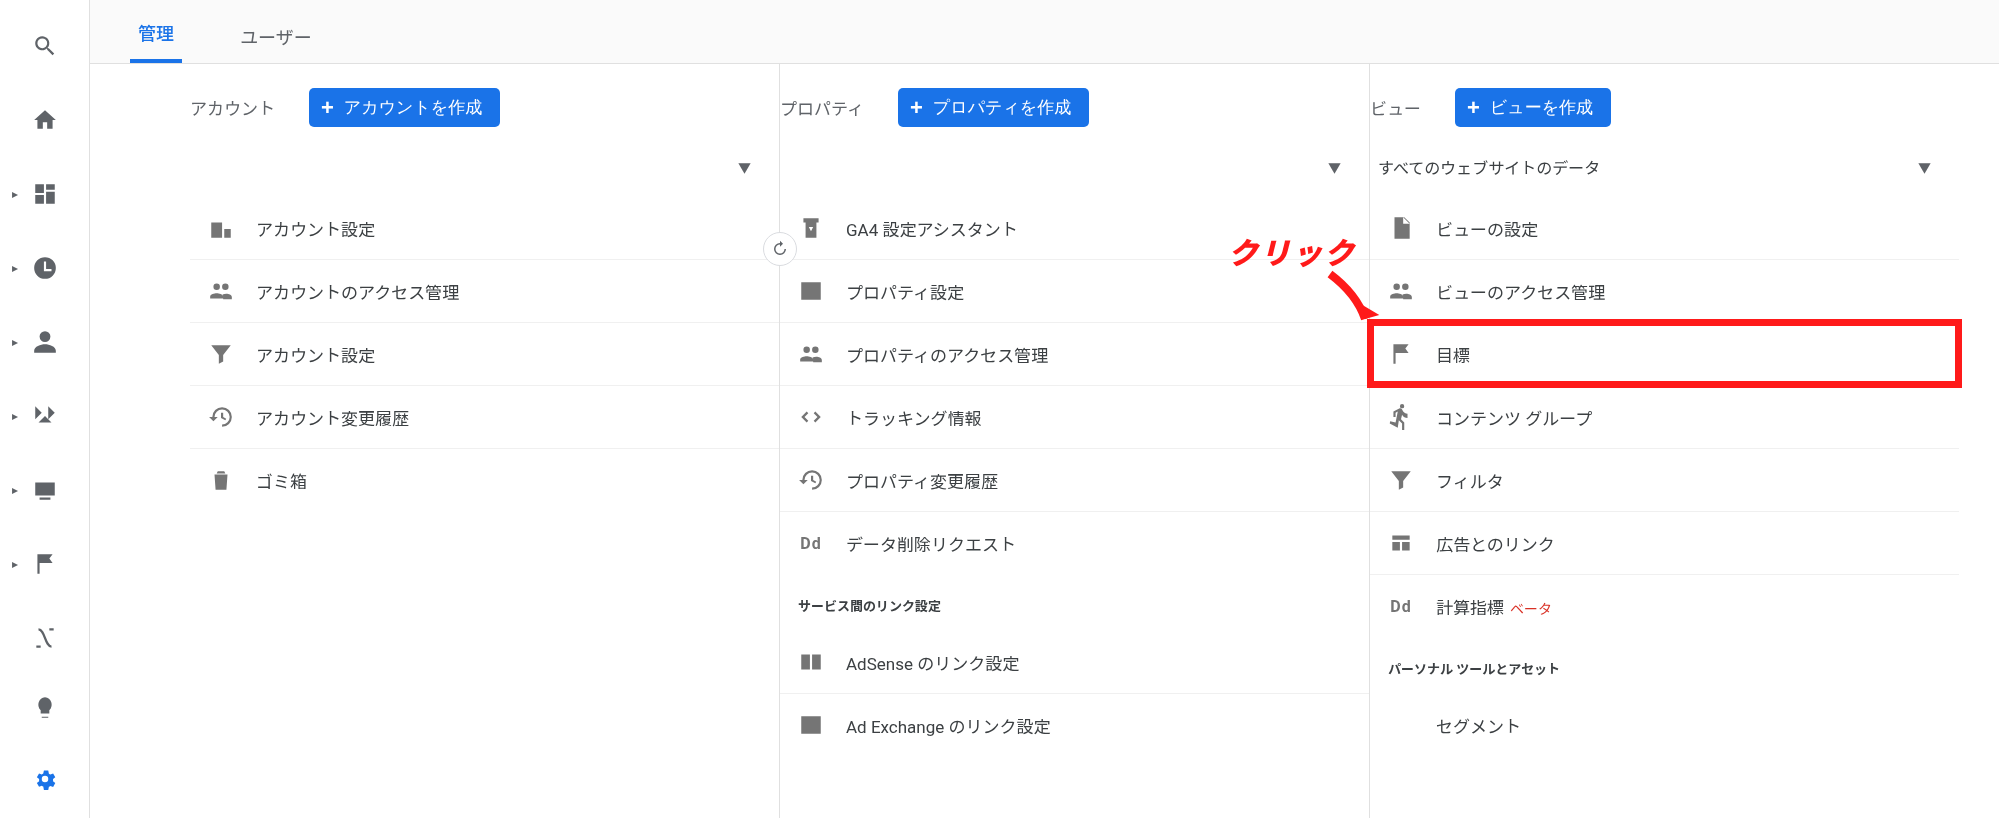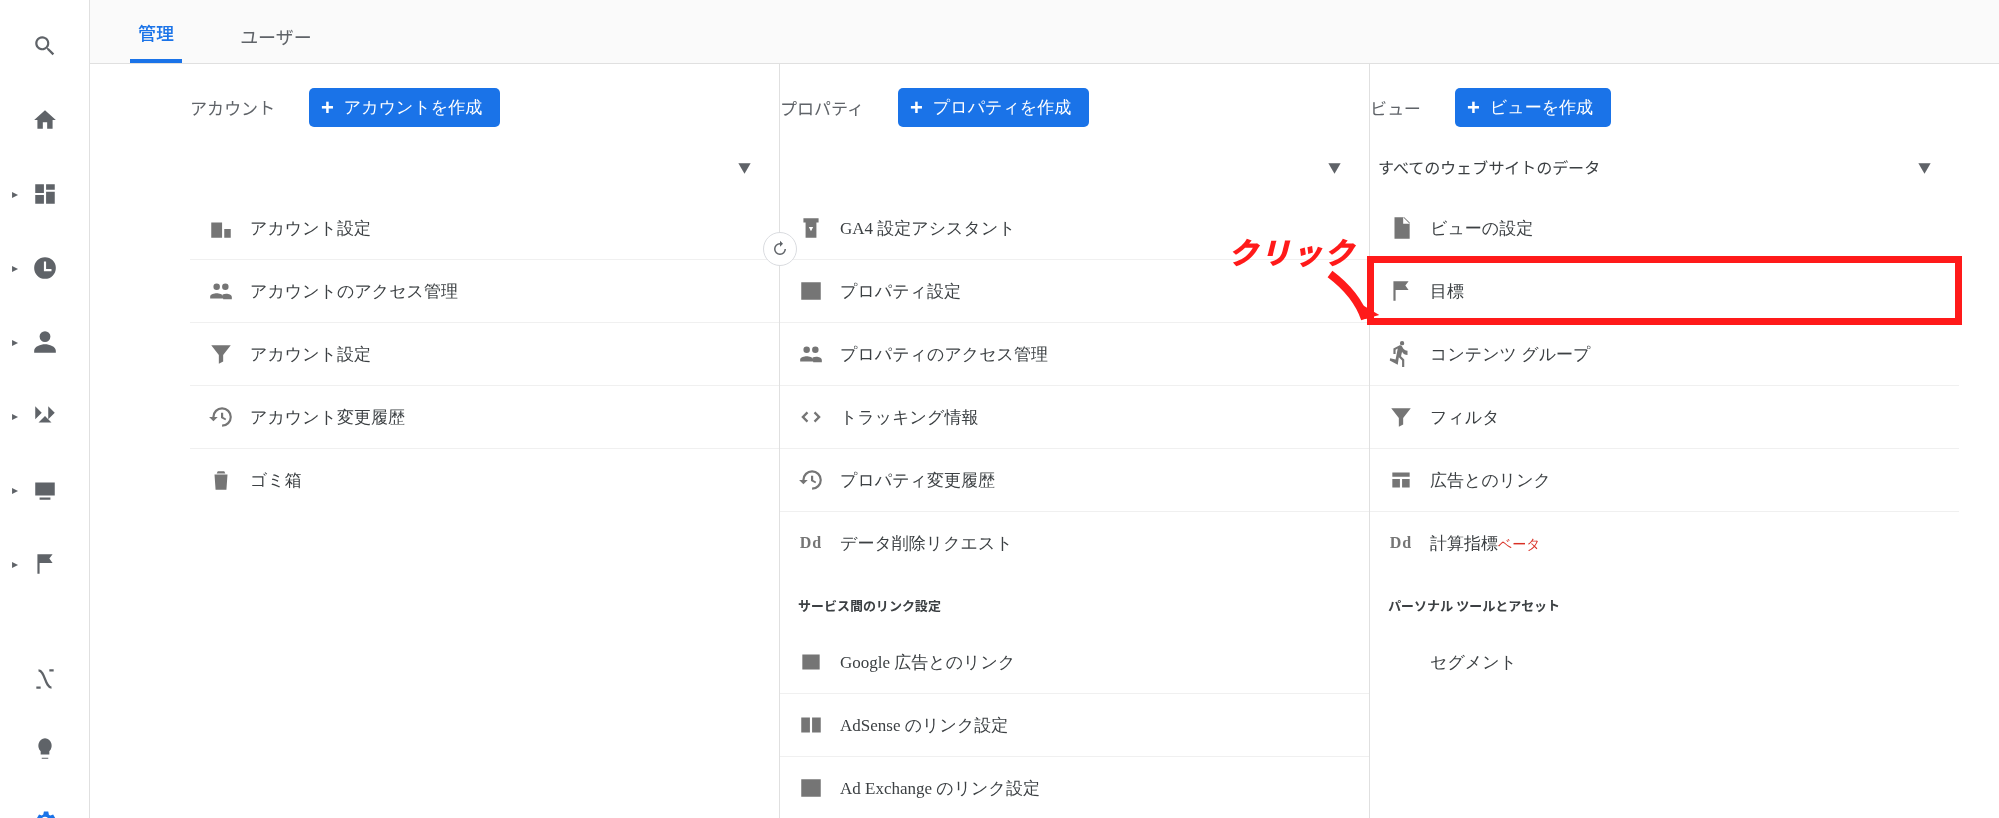--- a/index.html
+++ b/index.html
@@ -114,40 +114,39 @@
     padding: 0 28px 0 8px;
     font-size: 16px;
     color: #3c4043;
     cursor: pointer;
   }
   .selector .down { color: #5f6368; font-size: 13px; }
   .menu-list { margin-top: 10px; }
   .menu-item {
     display: flex;
     align-items: center;
-    gap: 16px;
+    gap: 22px;
     padding: 18px 20px 18px 18px;
     cursor: pointer;
     color: #3c4043;
     border-top: 1px solid #f0f0f0;
-    font-family: Liberation Serif, serif;
   }
   .menu-item:first-child { border-top: none; }
   .menu-item svg, .menu-item .icon-dd {
     width: 26px; height: 26px; fill: #757575; color: #757575;
     flex: 0 0 26px; display:flex; align-items:center; justify-content:center;
     font-weight:700; font-size:16px; letter-spacing:1px;
   }
   .section-title {
     padding: 22px 20px 6px 18px;
     font-size: 13px;
     font-weight: 700;
     color: #3c4043;
   }
-  .badge-beta { color: #d93025; font-size: 14px; }
+  .badge-beta { color: #d93025; font-size: 14px; margin-left: 6px; }
   
   .highlight {
     outline: 7px solid #ff1a1a;
     outline-offset: -4px;
   }
   .annotation {
     position: absolute;
     top: 165px;
     left: -142px;
     color: #ff1a1a;
@@ -440,26 +439,20 @@
             </div>
           <div class="menu-item">
               <span class="icon-dd">Dd</span>
               <span>データ削除リクエスト</span>
             </div>
         </div>
         <div class="section-title">サービス間のリンク設定</div>
         <div class="menu-list">
           <div class="menu-item">
               <svg viewBox="0 0 24 24">
-                <use href="#i-ads"></use>
-              </svg>
-              <span>Google 広告とのリンク</span>
-            </div>
-          <div class="menu-item">
-              <svg viewBox="0 0 24 24">
                 <use href="#i-adsense"></use>
               </svg>
               <span>AdSense のリンク設定</span>
             </div>
           <div class="menu-item">
               <svg viewBox="0 0 24 24">
                 <use href="#i-layout"></use>
               </svg>
               <span>Ad Exchange のリンク設定</span>
             </div>
@@ -483,20 +476,26 @@
           <span>すべてのウェブサイトのデータ</span>
           <span class="down">▼</span>
         </div>
         <div class="menu-list">
           <div class="menu-item">
               <svg viewBox="0 0 24 24">
                 <use href="#i-file"></use>
               </svg>
               <span>ビューの設定</span>
             </div>
+          <div class="menu-item">
+              <svg viewBox="0 0 24 24">
+                <use href="#i-people"></use>
+              </svg>
+              <span>ビューのアクセス管理</span>
+            </div>
           <div class="menu-item highlight">
               <svg viewBox="0 0 24 24">
                 <use href="#i-flag"></use>
               </svg>
               <span>目標</span>
             </div>
           <div class="menu-item">
               <svg viewBox="0 0 24 24">
                 <use href="#i-run"></use>
               </svg>

